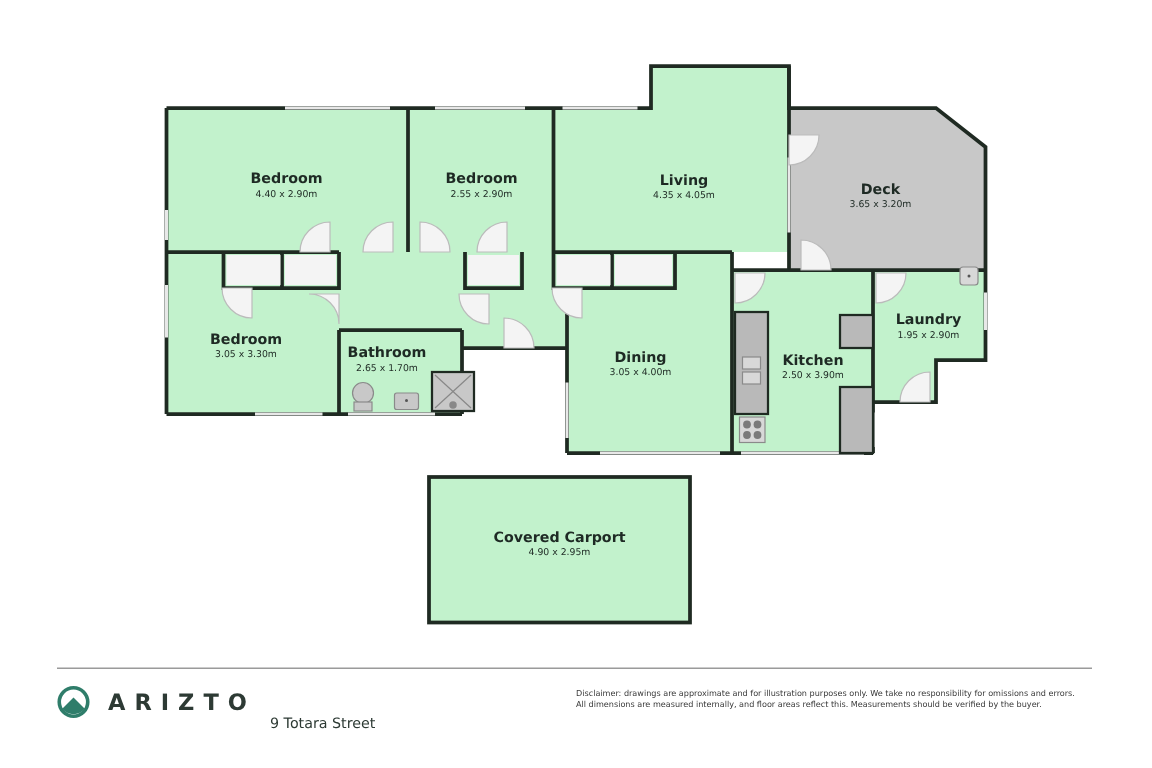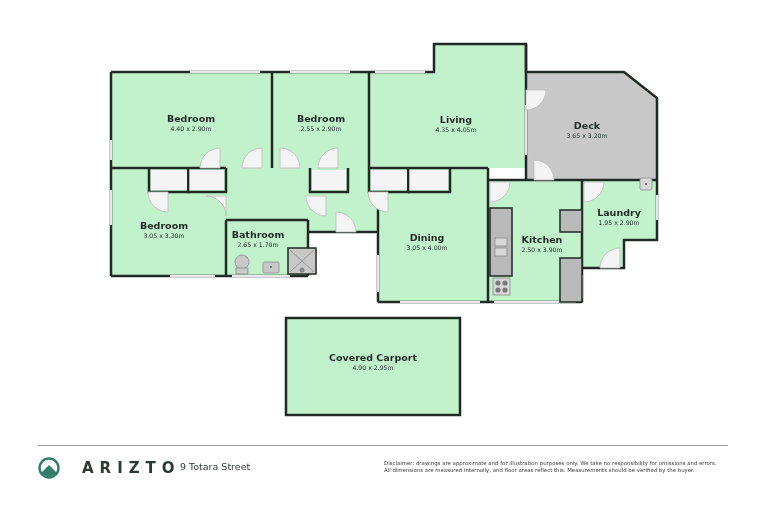--- a/index.html
+++ b/index.html
@@ -2,22 +2,22 @@
 <html><head>
 <meta charset="utf-8">
 <style>
   html,body{margin:0;padding:0;background:#ffffff;}
   body{width:768px;height:512px;position:relative;overflow:hidden;font-family:"Liberation Sans","DejaVu Sans",sans-serif;}
   #plan{position:absolute;left:0;top:0;}
   .room-label{font-family:"DejaVu Sans","Liberation Sans",sans-serif;font-weight:bold;fill:#1e2a24;text-anchor:middle;}
   .room-dim{font-family:"DejaVu Sans","Liberation Sans",sans-serif;fill:#1e2a24;text-anchor:middle;}
   .footer-rule{position:absolute;left:38px;top:445px;width:690px;height:1px;background:#9a9a9a;}
   .logo{position:absolute;left:38px;top:457px;display:flex;align-items:center;}
-  .logo-text{margin-left:22px;font-family:"DejaVu Sans","Liberation Sans",sans-serif;font-weight:bold;font-size:15px;letter-spacing:6px;color:#2d3a34;}
-  .address{position:absolute;left:180px;top:461px;font-family:"DejaVu Sans","Liberation Sans",sans-serif;font-size:9.5px;color:#2d3a34;}
+  .logo-text{margin-left:12px;font-family:"DejaVu Sans","Liberation Sans",sans-serif;font-weight:bold;font-size:15px;letter-spacing:6px;color:#2d3a34;}
+  .address{position:absolute;left:180px;top:477px;font-family:"DejaVu Sans","Liberation Sans",sans-serif;font-size:9.5px;color:#2d3a34;}
   .disclaimer{position:absolute;left:384px;top:460px;width:345px;font-family:"DejaVu Sans","Liberation Sans",sans-serif;font-size:5.4px;line-height:7px;color:#3a3a3a;}
 </style>
 </head>
 <body>
 
 <svg id="plan" width="768" height="440" viewBox="0 0 768 440" xmlns="http://www.w3.org/2000/svg">
 
   <polygon points="526,72 624,72 657,98 657,180 526,180" fill="#c8c8c8"></polygon>
 
   <g fill="#c2f2cc">

